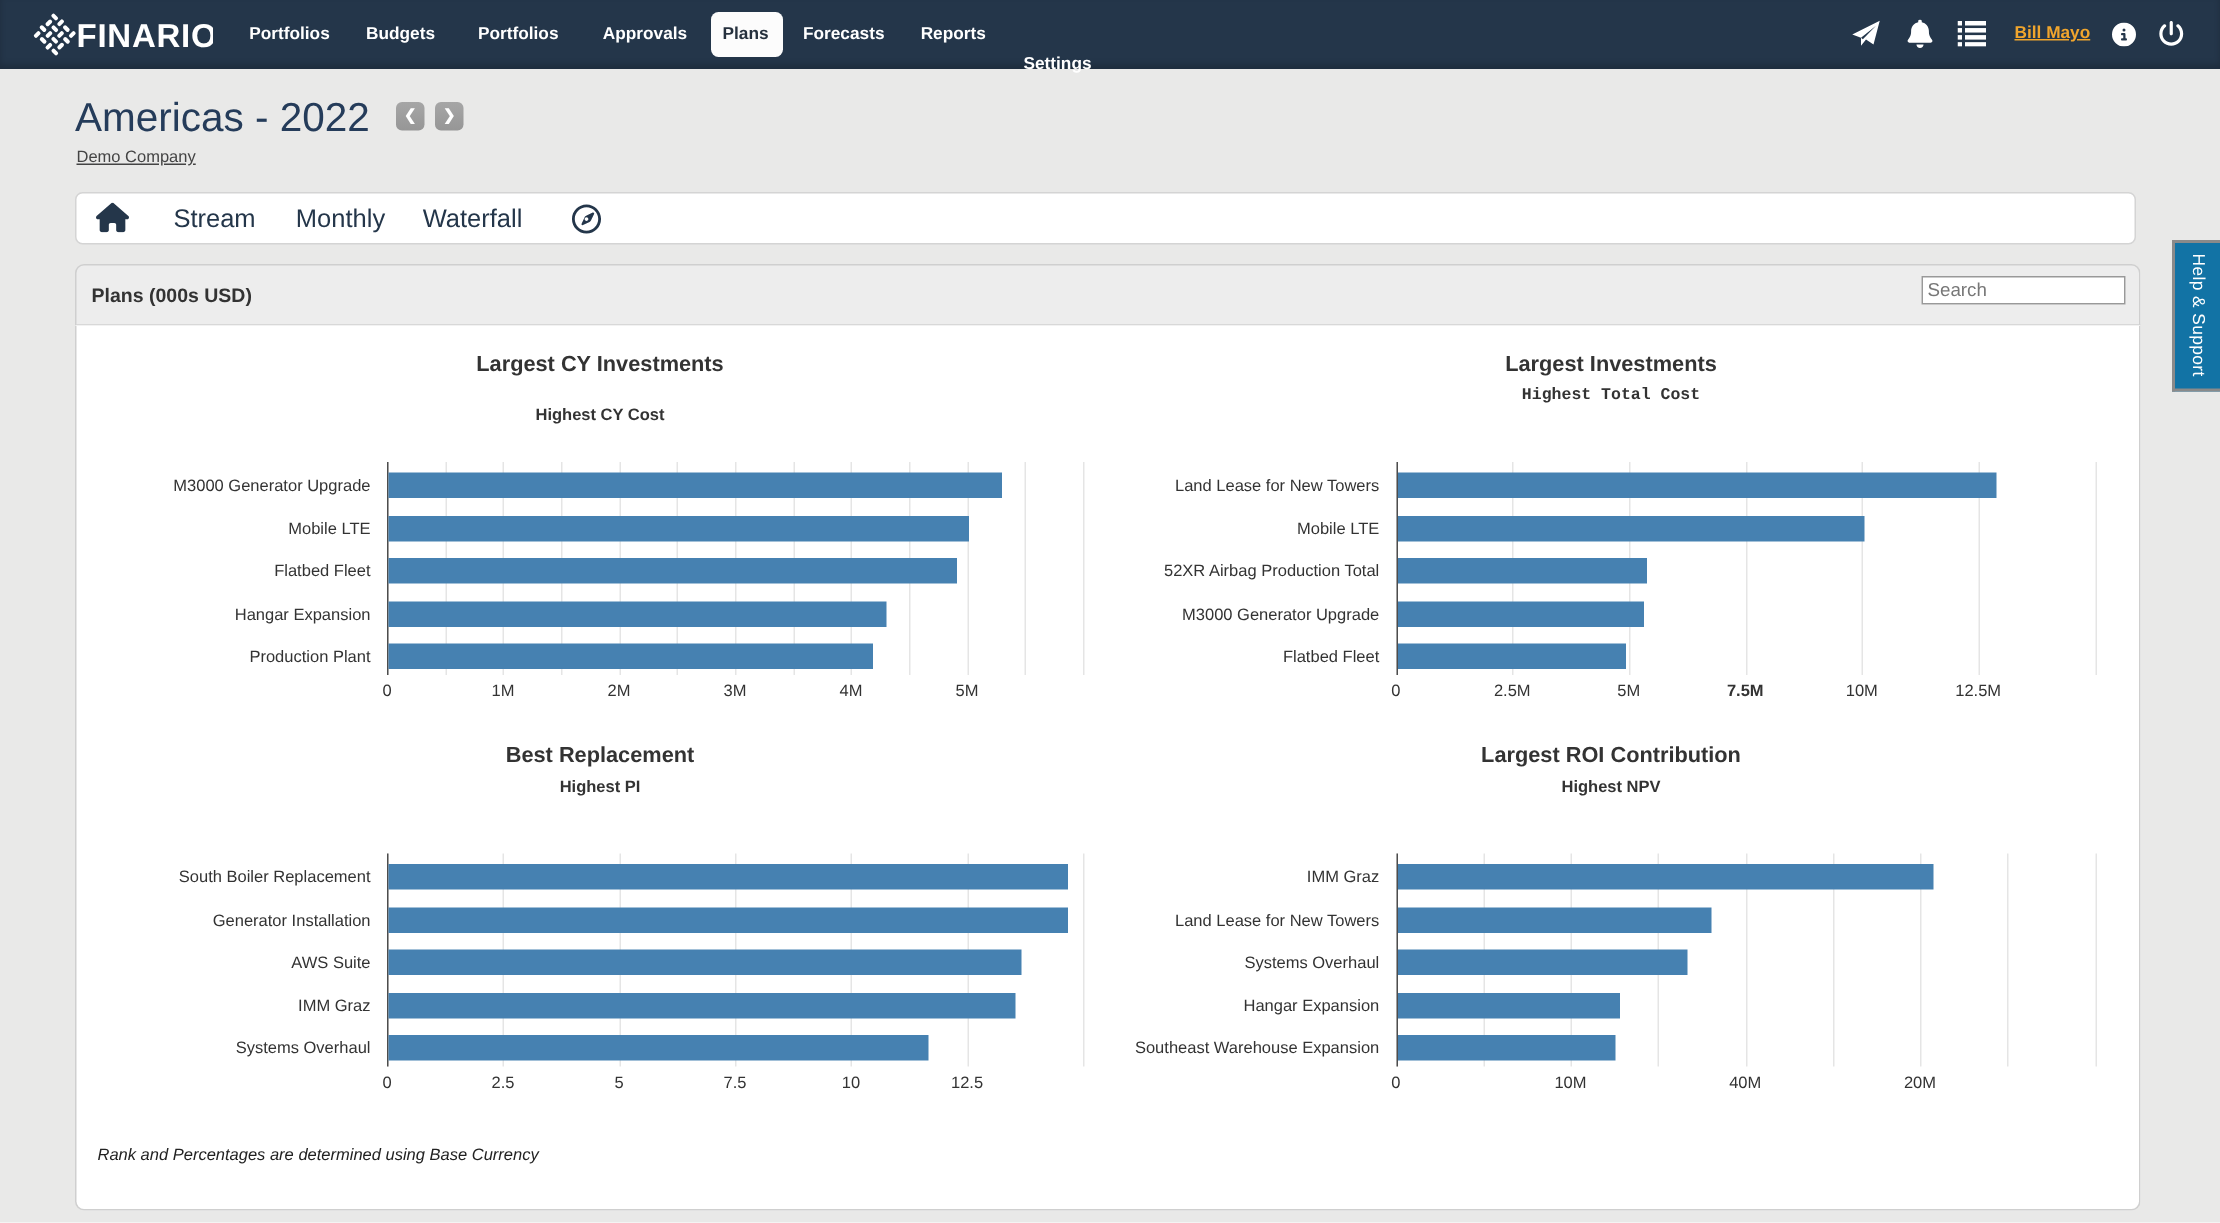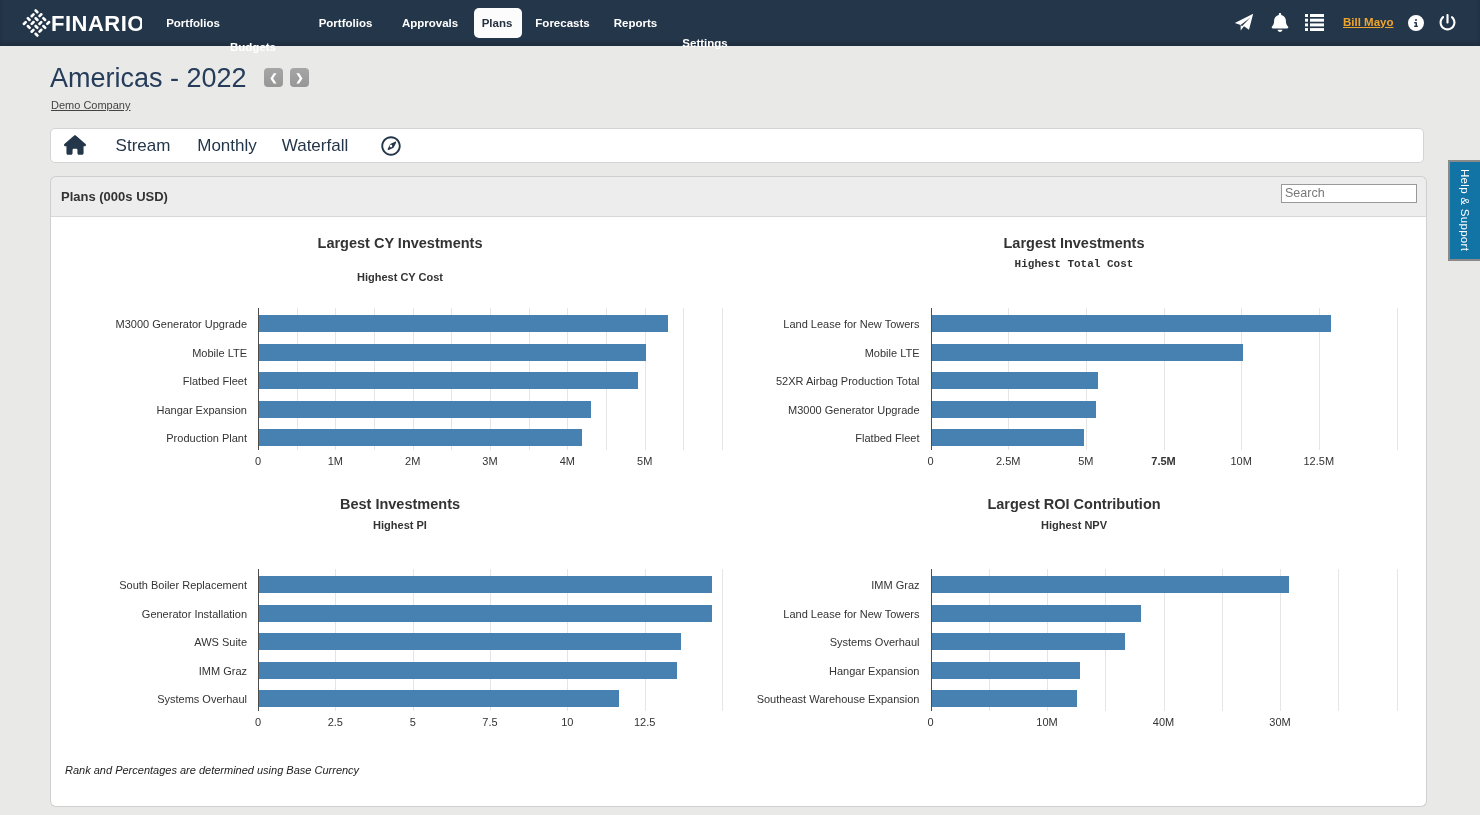--- a/index.html
+++ b/index.html
@@ -32,21 +32,21 @@
 .axis{position:absolute;width:1px;background:#4d4d4d;}
 .tick{position:absolute;width:80px;text-align:center;font-size:11px;color:#333;}
 .blab{position:absolute;width:200px;text-align:right;font-size:11px;color:#333;}
 .bar{position:absolute;height:17px;background:#4681b1;}
 #foot{position:absolute;left:65px;top:764px;font-size:11px;font-style:italic;color:#222;}
 </style>
 </head>
 <body>
 <div id="nav"></div>
 <div class="navitem" style="left:193px;">Portfolios</div>
-<div class="navitem" style="left:253px;margin-top:24px;">Budgets</div>
+<div class="navitem" style="left:267px;">Budgets</div>
 <div class="navitem" style="left:345.5px;">Portfolios</div>
 <div class="navitem" style="left:430px;">Approvals</div>
 <div class="navitem" style="left:562.5px;">Forecasts</div>
 <div class="navitem" style="left:635.5px;">Reports</div>
 <div class="navitem" style="left:705px;margin-top:20px;">Settings</div>
 <div id="plansPill"></div>
 <div id="plansTxt">Plans</div>
 <svg class="abs" style="left:22px;top:5px;" width="120" height="36" viewBox="0 0 120 36">
 <g transform="translate(14.5,18) rotate(-45)" fill="#fff">
 <rect x="-10.8" y="-9.6" width="5.0" height="2.7" rx="1.2"></rect>
@@ -163,21 +163,21 @@
 <div class="blab" style="left:719.5px;top:318.3px;">Land Lease for New Towers</div>
 <div class="bar" style="left:931.5px;top:315.3px;width:399px;"></div>
 <div class="blab" style="left:719.5px;top:346.8px;">Mobile LTE</div>
 <div class="bar" style="left:931.5px;top:343.8px;width:311px;"></div>
 <div class="blab" style="left:719.5px;top:375.3px;">52XR Airbag Production Total</div>
 <div class="bar" style="left:931.5px;top:372.3px;width:166px;"></div>
 <div class="blab" style="left:719.5px;top:403.8px;">M3000 Generator Upgrade</div>
 <div class="bar" style="left:931.5px;top:400.8px;width:164px;"></div>
 <div class="blab" style="left:719.5px;top:432.3px;">Flatbed Fleet</div>
 <div class="bar" style="left:931.5px;top:429.3px;width:152px;"></div>
-<div class="ctitle" style="left:150px;top:496.2px;">Best Investments</div>
+<div class="ctitle" style="left:150px;top:496.2px;">Best Replacement</div>
 <div class="csub" style="left:150px;top:519.2px;">Highest PI</div>
 <div class="grid" style="left:258.0px;top:569px;height:142px;"></div>
 <div class="grid" style="left:335.3px;top:569px;height:142px;"></div>
 <div class="grid" style="left:412.7px;top:569px;height:142px;"></div>
 <div class="grid" style="left:490.0px;top:569px;height:142px;"></div>
 <div class="grid" style="left:567.3px;top:569px;height:142px;"></div>
 <div class="grid" style="left:644.7px;top:569px;height:142px;"></div>
 <div class="grid" style="left:722.0px;top:569px;height:142px;"></div>
 <div class="axis" style="left:258px;top:569px;height:142px;"></div>
 <div class="tick" style="left:218.0px;top:715.5px;">0</div>
@@ -204,21 +204,21 @@
 <div class="grid" style="left:1105.2px;top:569px;height:142px;"></div>
 <div class="grid" style="left:1163.5px;top:569px;height:142px;"></div>
 <div class="grid" style="left:1221.8px;top:569px;height:142px;"></div>
 <div class="grid" style="left:1280.0px;top:569px;height:142px;"></div>
 <div class="grid" style="left:1338.2px;top:569px;height:142px;"></div>
 <div class="grid" style="left:1396.5px;top:569px;height:142px;"></div>
 <div class="axis" style="left:930.5px;top:569px;height:142px;"></div>
 <div class="tick" style="left:890.5px;top:715.5px;">0</div>
 <div class="tick" style="left:1007.0px;top:715.5px;">10M</div>
 <div class="tick" style="left:1123.5px;top:715.5px;">40M</div>
-<div class="tick" style="left:1240.0px;top:715.5px;">30M</div>
+<div class="tick" style="left:1240.0px;top:715.5px;">20M</div>
 <div class="blab" style="left:719.5px;top:579.3px;">IMM Graz</div>
 <div class="bar" style="left:931.5px;top:576.3px;width:357px;"></div>
 <div class="blab" style="left:719.5px;top:607.8px;">Land Lease for New Towers</div>
 <div class="bar" style="left:931.5px;top:604.8px;width:209px;"></div>
 <div class="blab" style="left:719.5px;top:636.3px;">Systems Overhaul</div>
 <div class="bar" style="left:931.5px;top:633.3px;width:193px;"></div>
 <div class="blab" style="left:719.5px;top:664.8px;">Hangar Expansion</div>
 <div class="bar" style="left:931.5px;top:661.8px;width:148px;"></div>
 <div class="blab" style="left:719.5px;top:693.3px;">Southeast Warehouse Expansion</div>
 <div class="bar" style="left:931.5px;top:690.3px;width:145px;"></div>

